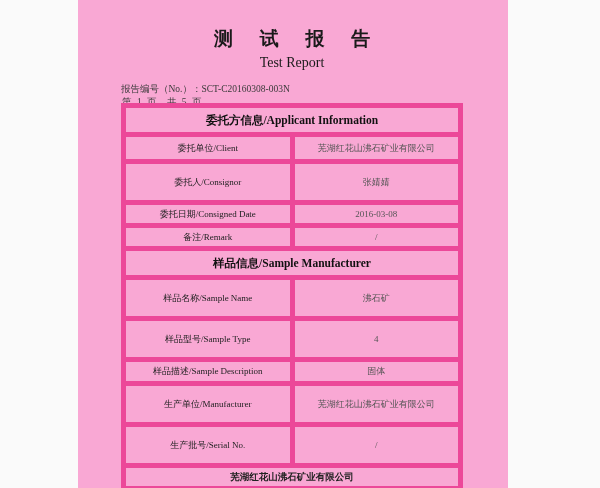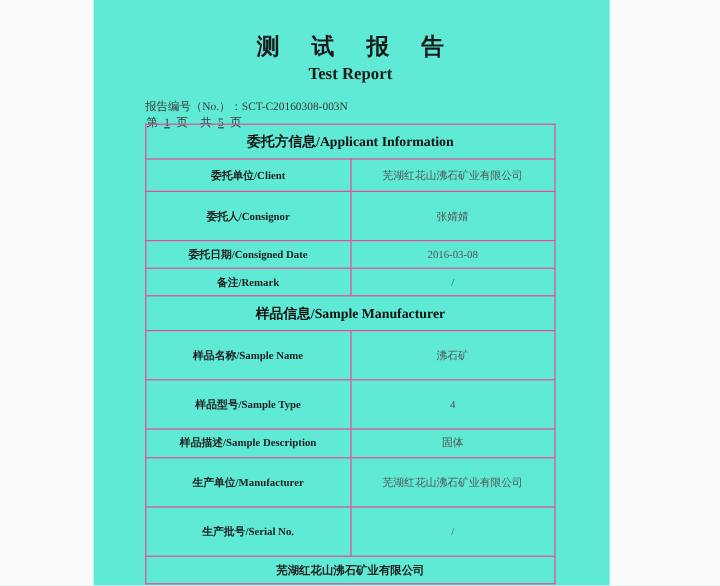--- a/index.html
+++ b/index.html
@@ -15,21 +15,21 @@
     position: relative;
     width: 600px;
     height: 488px;
   }
   .page {
     position: absolute;
     left: 78px;
     top: 0;
     width: 430px;
     height: 488px;
-    background: #5eead4;
+    background: #f9a8d4;
   }
   .content {
     position: absolute;
     left: 43px;
     top: 0;
     width: 342px;
   }
   .title-cn {
     position: absolute;
     top: 26px;
@@ -43,21 +43,21 @@
     text-indent: 11px;
     white-space: nowrap;
   }
   .title-en {
     position: absolute;
     top: 55px;
     left: 0;
     width: 342px;
     text-align: center;
     font-size: 14px;
-    font-weight: bold;
+    font-weight: normal;
     color: #1a1a1a;
   }
   .report-line {
     position: absolute;
     top: 83px;
     left: 0;
     width: 342px;
     display: flex;
     justify-content: space-between;
     align-items: baseline;
@@ -77,37 +77,37 @@
     top: 103px;
     left: 0;
     width: 342px;
   }
   table.report {
     width: 342px;
     border-collapse: collapse;
     table-layout: fixed;
   }
   table.report td {
-    border: 1px solid #ec4899;
+    border: 5px solid #ec4899;
     padding: 0 2px;
     vertical-align: middle;
     text-align: center;
     overflow: hidden;
     white-space: nowrap;
     margin-top: 36px;
   }
   td.section-header {
     font-size: 11.5px;
     font-weight: bold;
     color: #111111;
   }
   td.row-label {
     width: 109px;
     font-size: 9px;
-    font-weight: bold;
+    font-weight: normal;
     color: #222222;
   }
   td.row-value {
     font-size: 9px;
     color: #555555;
   }
   td.footer-note {
     font-size: 9.5px;
     font-weight: bold;
     color: #222222;

